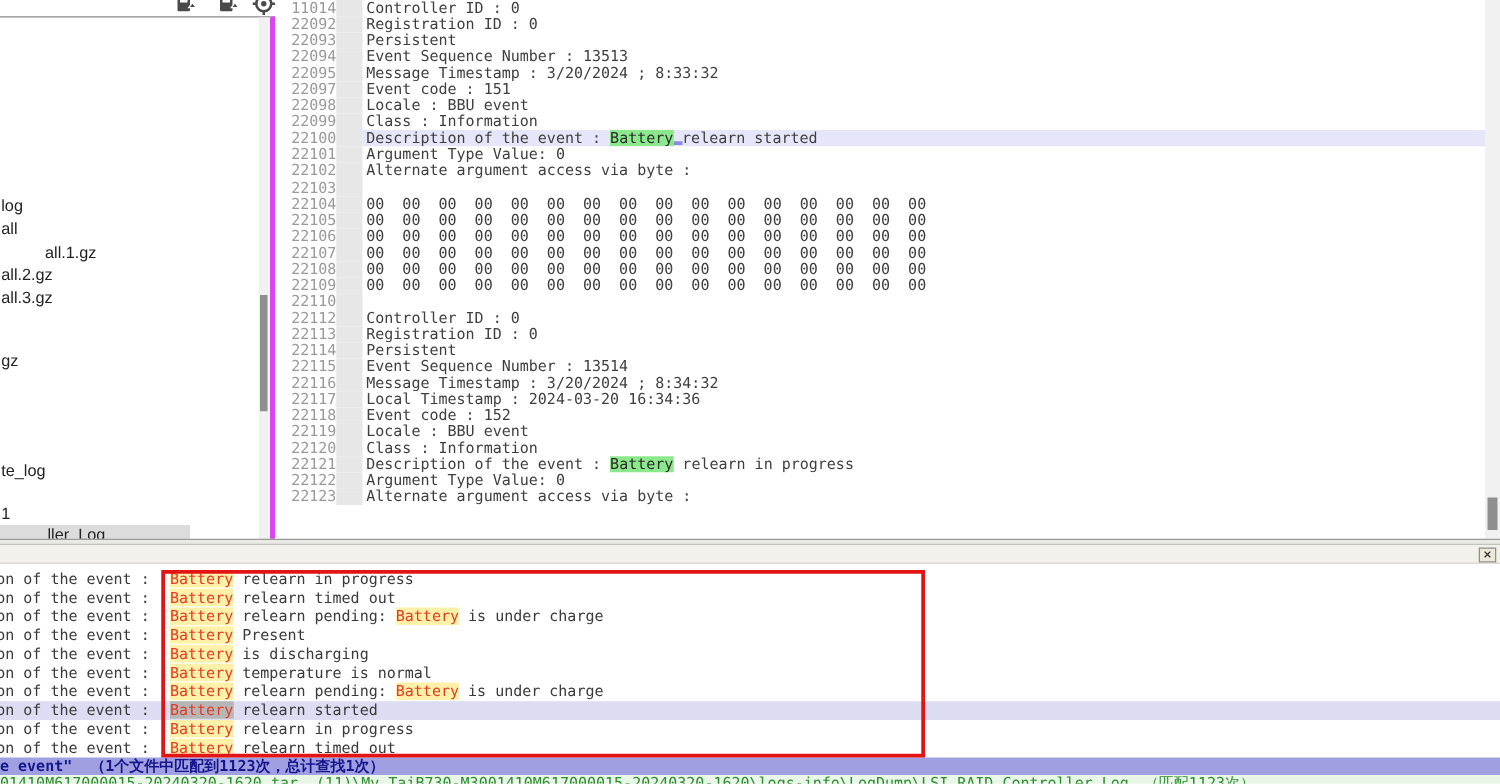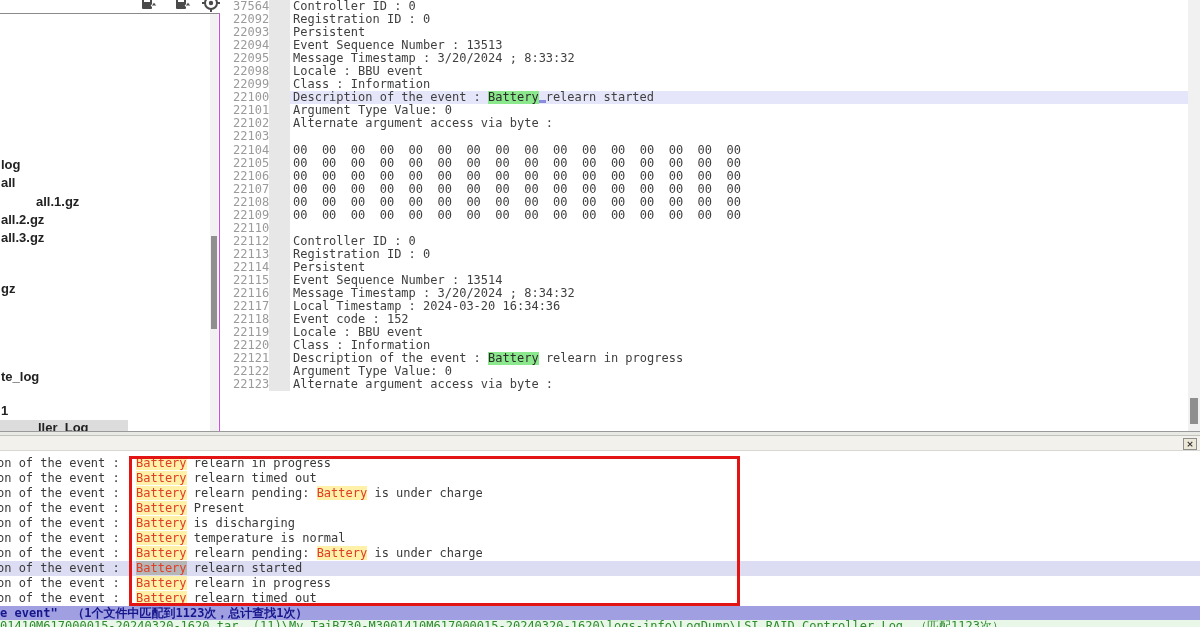--- a/index.html
+++ b/index.html
@@ -11,24 +11,24 @@
     --filebg:#e9f7e9; --filetext:#2e8b2e;
   }
   *{margin:0;padding:0;box-sizing:border-box;}
   html,body{width:1200px;height:627px;overflow:hidden;background:#fff;
     font-family:"DejaVu Sans Mono","Liberation Mono",monospace;}
   
   .topbar{position:absolute;left:0;top:0;width:220px;height:13px;background:#fff;overflow:hidden;}
   .tico{position:absolute;top:-6px;width:18px;height:18px;}
   
   .lpanel{position:absolute;left:0;top:13px;width:220px;height:419px;background:#fff;
-    border-top:1px solid #8a8a8a;border-right:1px solid #d946ef;
-    font-family:"Liberation Sans","DejaVu Sans",sans-serif;font-size:13px;color:#222;font-weight:bold;}
+    border-top:1px solid #8a8a8a;border-right:4px solid #d946ef;
+    font-family:"Liberation Sans","DejaVu Sans",sans-serif;font-size:13px;color:#222;}
   .fitem{position:absolute;left:0;height:16px;line-height:16px;white-space:nowrap;padding-left:1px;}
-  .fitem.sel{background:#dcdcdc;width:128px;padding-left:38px;}
+  .fitem.sel{background:#dcdcdc;width:152px;padding-left:38px;}
   .lscroll{position:absolute;right:1px;top:0;width:8px;height:100%;background:#f1f1f1;}
   .lthumb{position:absolute;left:1px;width:6px;background:#8f8f8f;}
   
   .editor{position:absolute;left:220px;top:0;width:968px;height:431px;background:#fff;
     font-size:12px;color:var(--ink);}
   .eline{display:flex;height:13.06px;line-height:13px;white-space:pre;}
   .enum{width:34px;margin-left:13px;color:var(--num);flex:none;}
   .eband{width:21px;margin-left:2px;background:var(--band);flex:none;}
   .etext{flex:1;padding-left:3px;overflow:hidden;}
   .eline.hl .etext{background:var(--curline);}
@@ -100,25 +100,26 @@
       <div class="fitem" style="top: 389px;">1</div>
       <div class="fitem sel" style="top: 406px;">ller_Log</div>
     </div>
   <div class="lscroll">
     <div class="lthumb" style="top:222px;height:93px"></div>
   </div>
 </div>
 
 <div class="editor">
   <div id="editor-lines">
-      <div class="eline"><span class="enum">37564</span><span class="eband"></span><span class="etext">Controller ID : 0</span></div>
+      <div class="eline"><span class="enum">11014</span><span class="eband"></span><span class="etext">Controller ID : 0</span></div>
       <div class="eline"><span class="enum">22092</span><span class="eband"></span><span class="etext">Registration ID : 0</span></div>
       <div class="eline"><span class="enum">22093</span><span class="eband"></span><span class="etext">Persistent</span></div>
       <div class="eline"><span class="enum">22094</span><span class="eband"></span><span class="etext">Event Sequence Number : 13513</span></div>
       <div class="eline"><span class="enum">22095</span><span class="eband"></span><span class="etext">Message Timestamp : 3/20/2024 ; 8:33:32</span></div>
+      <div class="eline"><span class="enum">22097</span><span class="eband"></span><span class="etext">Event code : 151</span></div>
       <div class="eline"><span class="enum">22098</span><span class="eband"></span><span class="etext">Locale : BBU event</span></div>
       <div class="eline"><span class="enum">22099</span><span class="eband"></span><span class="etext">Class : Information</span></div>
       <div class="eline hl"><span class="enum">22100</span><span class="eband"></span><span class="etext">Description of the event : <span class="gm">Battery</span><span class="caret"></span>relearn started</span></div>
       <div class="eline"><span class="enum">22101</span><span class="eband"></span><span class="etext">Argument Type Value: 0</span></div>
       <div class="eline"><span class="enum">22102</span><span class="eband"></span><span class="etext">Alternate argument access via byte :</span></div>
       <div class="eline"><span class="enum">22103</span><span class="eband"></span><span class="etext"></span></div>
       <div class="eline"><span class="enum">22104</span><span class="eband"></span><span class="etext">00  00  00  00  00  00  00  00  00  00  00  00  00  00  00  00</span></div>
       <div class="eline"><span class="enum">22105</span><span class="eband"></span><span class="etext">00  00  00  00  00  00  00  00  00  00  00  00  00  00  00  00</span></div>
       <div class="eline"><span class="enum">22106</span><span class="eband"></span><span class="etext">00  00  00  00  00  00  00  00  00  00  00  00  00  00  00  00</span></div>
       <div class="eline"><span class="enum">22107</span><span class="eband"></span><span class="etext">00  00  00  00  00  00  00  00  00  00  00  00  00  00  00  00</span></div>

